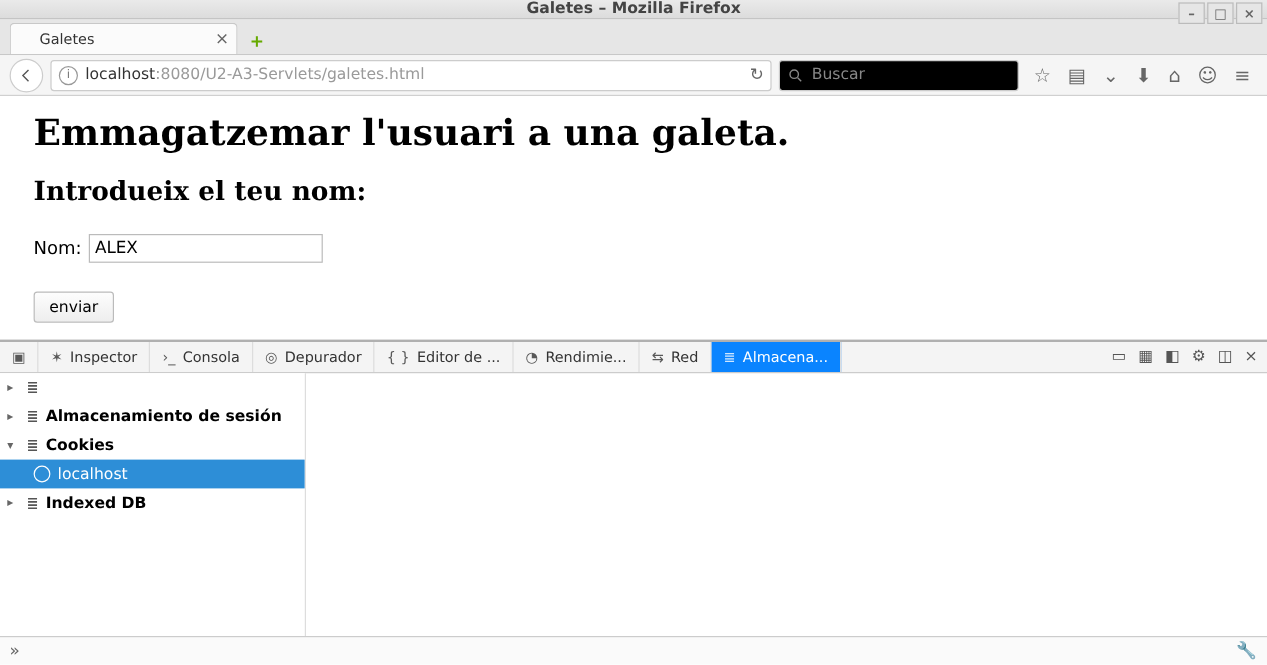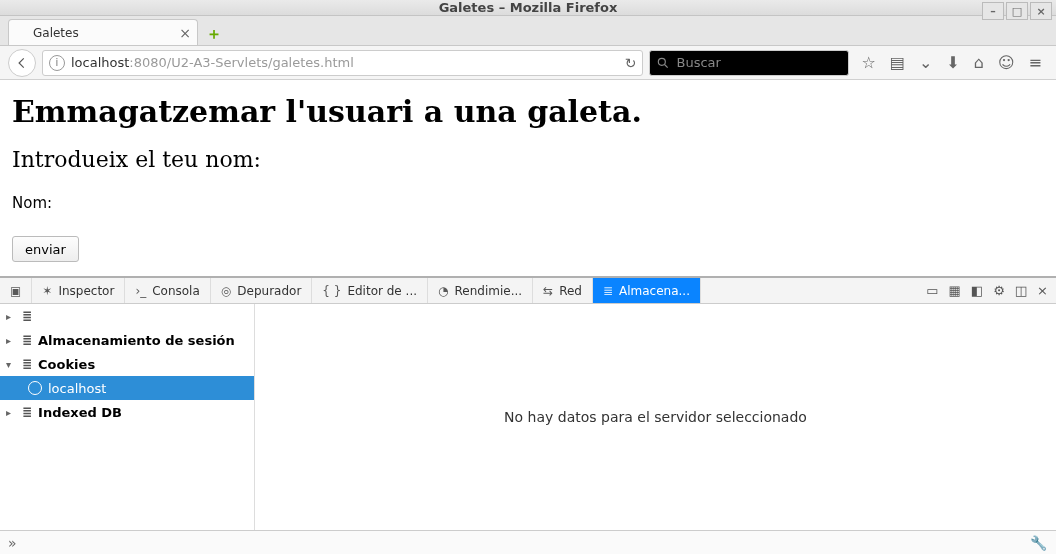--- a/index.html
+++ b/index.html
@@ -22,23 +22,23 @@
 .urlfield { flex:1; height:26px; border:1px solid #ccc; background:#fff; display:flex; align-items:center; padding:0 6px; font-size:13px; gap:6px; border-radius:3px;}
 .urlfield .info-icon { width:16px; height:16px; border:1px solid #999; border-radius:50%; display:flex; align-items:center; justify-content:center; font-size:10px; color:#777;}
 .urlfield .dim { color:#9a9a9a; }
 .urlfield .dark { color:#333; }
 .refresh-slot { margin-left:auto; color:#666; font-size:14px; }
 .searchfield { width:200px; height:26px; border:1px solid #ccc; background:#000000; display:flex; align-items:center; padding:0 6px; font-size:13px; color:#888; gap:6px; border-radius:3px;}
 .tool-icons { display:flex; gap:14px; align-items:center; color:#666; font-size:16px; padding:0 6px;}
 .tool-icons span { display:inline-block; }
 
 
-.pagecontent { padding:14px 12px; background:#fff; flex:0 0 auto; }
+.pagecontent { padding:14px 28px; background:#fff; flex:0 0 auto; }
 .pagecontent h1 { font-family: Georgia, "DejaVu Serif", serif; font-weight:bold; font-size:30px; margin-bottom:18px;}
-.pagecontent h2 { font-family: Georgia, "DejaVu Serif", serif; font-weight:normal; font-size:22px; margin-bottom:22px;}
+.pagecontent h2 { font-family: Georgia, "DejaVu Serif", serif; font-weight:bold; font-size:22px; margin-bottom:22px;}
 .formrow { display:flex; align-items:center; gap:6px; font-size:15px; margin-bottom:24px;}
 .formrow input[type=text] { height:24px; width:195px; border:1px solid #bbb; padding:0 4px; font-size:14px;}
 .submitbtn { height:26px; padding:0 12px; border:1px solid #bbb; background:linear-gradient(#fdfdfd,#eee); border-radius:3px; font-size:13px; }
 
 
 .devtools { flex:1; display:flex; flex-direction:column; border-top:2px solid #b0b0b0; min-height:0;}
 .dt-tabs { height:26px; background:#f4f4f4; border-bottom:1px solid #ccc; display:flex; align-items:stretch; font-size:12px; color:#333;}
 .dt-tab { display:flex; align-items:center; gap:6px; padding:0 10px; border-right:1px solid #ddd; white-space:nowrap;}
 .dt-tab.active { background:#0a84ff; color:#fff;}
 .dt-tab .ic { font-size:12px; opacity:.8;}
@@ -108,20 +108,21 @@
     <span>☺</span>
     <span>≡</span>
   </div>
 </div>
 
 <div class="pagecontent">
   <h1>Emmagatzemar l'usuari a una galeta.</h1>
   <h2>Introdueix el teu nom:</h2>
   <div class="formrow">
     <span>Nom:</span>
+    <input type="text" value="ALEX" style="">
   </div>
   <button class="submitbtn">enviar</button>
 </div>
 
 <div class="devtools">
   <div class="dt-tabs">
     <div class="dt-tab">
         <span class="ic">▣</span>
       </div>
     <div class="dt-tab">
@@ -180,22 +181,19 @@
       <div class="tree-item child">
           <span class="globe"></span>
           <span>localhost</span>
         </div>
       <div class="tree-item bold">
           <span class="caret">▸</span>
           <span class="db-ic">≣</span>
           <span>Indexed DB</span>
         </div>
     </div>
-    <div class="dt-main">
-      <span>No hay datos para el servidor seleccionado</span>
-    </div>
   </div>
 </div>
 
 <div class="console-strip">
   <span>»</span>
   <span class="wrench">🔧</span>
 </div>
 
 </body></html>

